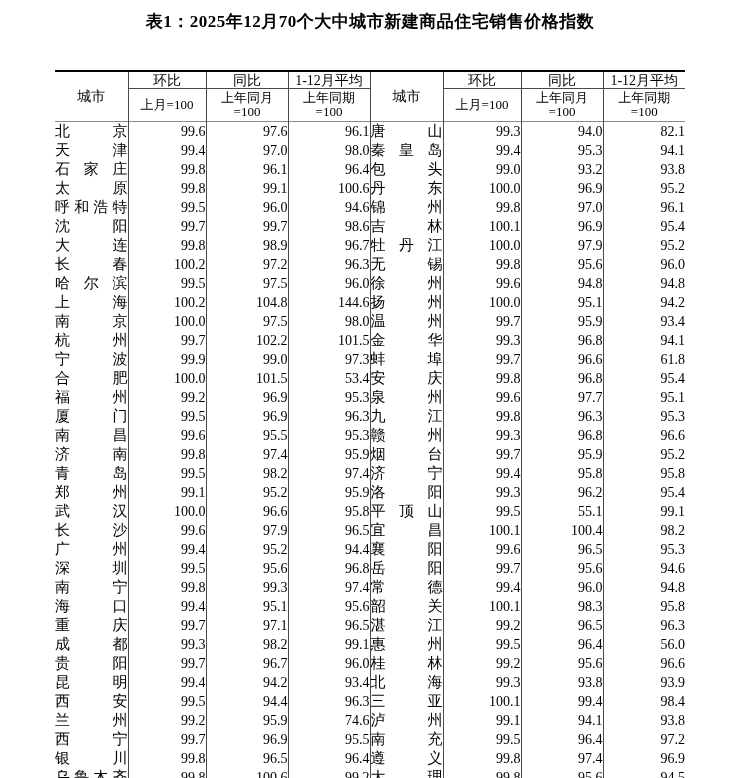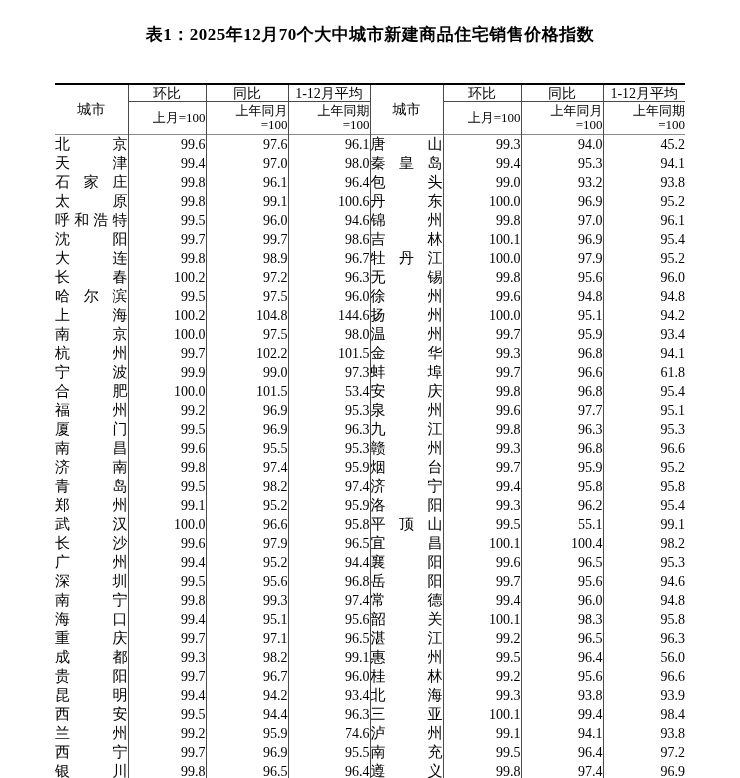--- a/index.html
+++ b/index.html
@@ -11,21 +11,21 @@
   }
   .page {
     width: 740px;
     height: 778px;
     background: #ffffff;
     overflow: hidden;
     position: relative;
   }
   .title {
     margin: 0;
-    padding-top: 25px;
+    padding-top: 12px;
     text-align: center;
     font-size: 17px;
     font-weight: bold;
     letter-spacing: 0.5px;
     line-height: 20px;
   }
   table.price-table {
     border-collapse: collapse;
     table-layout: fixed;
     width: 630px;
@@ -37,21 +37,21 @@
     padding: 0;
     border-left: 1px solid #4a4a4a;
     font-weight: normal;
     overflow: hidden;
     white-space: nowrap;
   }
   table.price-table .no-left { border-left: none; }
   thead { border-bottom: 1.5px solid #8a8a8a; }
   thead tr.hrow1 th { height: 16px; font-size: 14px; line-height: 15px; text-align: center; }
   thead tr.hrow1 th.measure { border-bottom: 1px solid #4a4a4a; }
-  thead tr.hrow2 th { height: 32px; font-size: 13px; line-height: 14.5px; text-align: right; vertical-align: middle; }
+  thead tr.hrow2 th { height: 32px; font-size: 13px; line-height: 14.5px; text-align: center; vertical-align: middle; }
   th.city-head { font-size: 15px; text-align: center; vertical-align: middle; }
   tbody td { height: 18.35px; vertical-align: middle; }
   td.city-cell {
     font-size: 15px;
     padding: 0 7px;
     text-align: justify;
     text-align-last: justify;
   }
   td.value-cell {
     font-size: 14px;
@@ -111,21 +111,21 @@
     </thead>
     <tbody id="table-body">
         <tr>
           <td class="city-cell no-left">北京</td>
           <td class="value-cell">99.6</td>
           <td class="value-cell">97.6</td>
           <td class="value-cell">96.1</td>
           <td class="city-cell">唐山</td>
           <td class="value-cell">99.3</td>
           <td class="value-cell">94.0</td>
-          <td class="value-cell">45.2</td>
+          <td class="value-cell">82.1</td>
         </tr>
         <tr>
           <td class="city-cell no-left">天津</td>
           <td class="value-cell">99.4</td>
           <td class="value-cell">97.0</td>
           <td class="value-cell">98.0</td>
           <td class="city-cell">秦皇岛</td>
           <td class="value-cell">99.4</td>
           <td class="value-cell">95.3</td>
           <td class="value-cell">94.1</td>

